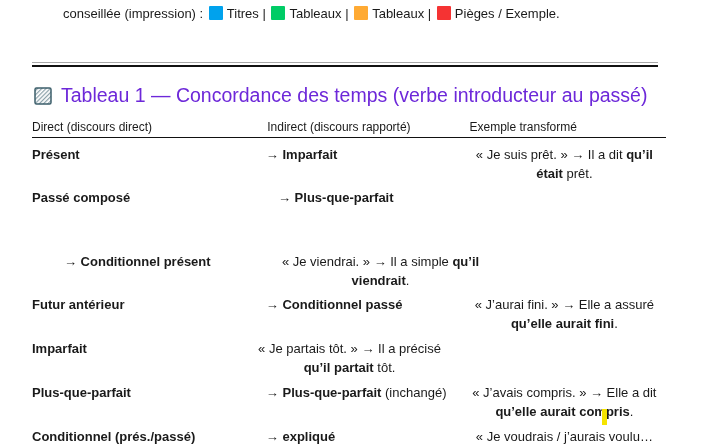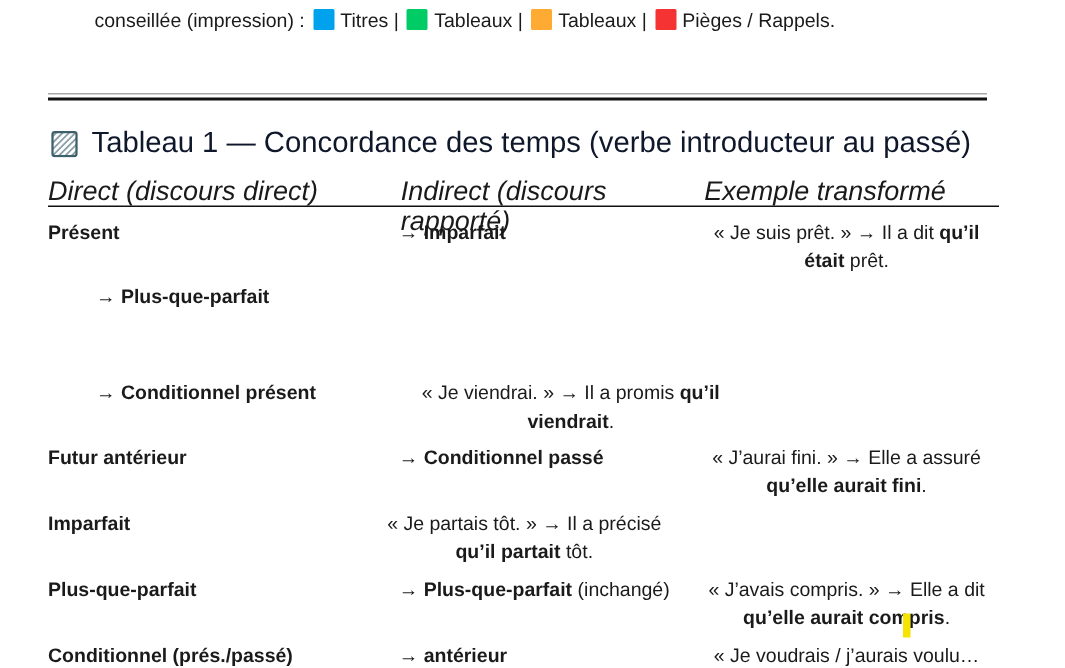--- a/index.html
+++ b/index.html
@@ -15,46 +15,46 @@
   .legend-line b { font-weight: normal; }
   .swatch {
     display: inline-block; width: 14px; height: 14px; border-radius: 1px;
     vertical-align: -2px; margin: 0 4px 0 2px;
   }
   .rule-wrap { position: absolute; left: 32px; top: 62px; width: 626px; }
   .rule-gray { height: 1px; background: #a8a8a8; }
   .rule-black { height: 2px; background: #111; margin-top: 2px; }
   .caption {
     position: absolute; left: 34px; top: 84px; display: flex; align-items: center;
-    color: #0f172a; font-size: 19.5px; white-space: nowrap;
+    color: #6d28d9; font-size: 19.5px; white-space: nowrap;
   }
   .caption-icon { width: 18px; height: 18px; margin-right: 9px; }
   .table-block { position: absolute; left: 32px; top: 117px; width: 634px; }
-  .thead { display: flex; font-size: 18px; height: 20px; line-height: 20px; border-bottom: 1.5px solid #111; font-style: italic; }
+  .thead { display: flex; font-size: 12px; height: 20px; line-height: 20px; border-bottom: 1.5px solid #111; }
   .c1 { width: 214px; }
   .c2 { width: 213px; margin-left: 32px; }
   .c3 { width: 207px; }
   .row { display: flex; font-size: 13px; line-height: 19px; }
   .row .c1, .row .c2 { font-weight: bold; }
   .row .c3 { padding-right: 4px; text-align: center; }
   .normal { font-weight: normal; }
   .caret { display: inline-block; width: 5px; height: 16px; background: #f5e400; vertical-align: -3px; margin-left: -4px; margin-right: -1px; }
 </style>
 </head>
 <body>
 
 <div class="legend-line">
   <b>conseillée (impression) :</b>
   <span class="swatch" style="background:#00A2ED"></span><span>Titres</span>
   <span>|</span>
   <span class="swatch" style="background:#00CC66"></span><span>Tableaux</span>
   <span>|</span>
   <span class="swatch" style="background:#FFAA33"></span><span>Tableaux</span>
   <span>|</span>
-  <span class="swatch" style="background:#F53333"></span><span>Pièges / Rappels.</span>
+  <span class="swatch" style="background:#F53333"></span><span>Pièges / Exemple.</span>
 </div>
 
 <div class="rule-wrap">
   <div class="rule-gray"></div>
   <div class="rule-black"></div>
 </div>
 
 <div class="caption">
   <svg class="caption-icon" viewBox="0 0 18 18">
     <defs>
@@ -74,26 +74,27 @@
     <div class="c3">Exemple transformé</div>
   </div>
 
   <div class="row" style="margin-top:7px;height:43px">
     <div class="c1">Présent</div>
     <div class="c2"><span>→ Imparfait</span></div>
     <div class="c3"><span>« Je suis prêt. » → Il a dit </span><b>qu’il était</b><span> prêt.</span></div>
   </div>
 
   <div class="row" style="height:64px">
+    <div class="c1">Passé composé</div>
     <div class="c2"><span>→ Plus-que-parfait</span></div>
   </div>
 
   <div class="row" style="height:43px">
     <div class="c2"><span>→ Conditionnel présent</span></div>
-    <div class="c3"><span>« Je viendrai. » → Il a promis </span><b>qu’il viendrait</b><span>.</span></div>
+    <div class="c3"><span>« Je viendrai. » → Il a simple </span><b>qu’il viendrait</b><span>.</span></div>
   </div>
 
   <div class="row" style="height:44px">
     <div class="c1">Futur antérieur</div>
     <div class="c2"><span>→ Conditionnel passé</span></div>
     <div class="c3"><span>« J’aurai fini. » → Elle a assuré </span><b>qu’elle aurait fini</b><span>.</span></div>
   </div>
 
   <div class="row" style="height:44px">
     <div class="c1">Imparfait</div>
@@ -101,16 +102,16 @@
   </div>
 
   <div class="row" style="height:44px">
     <div class="c1">Plus-que-parfait</div>
     <div class="c2"><span>→ Plus-que-parfait</span><span class="normal"> (inchangé)</span></div>
     <div class="c3"><span>« J’avais compris. » → Elle a dit </span><b>qu’elle aurait compris</b><span>.</span><span class="caret" style="position:absolute;left:570px;top:292px;margin:0"></span></div>
   </div>
 
   <div class="row" style="height:22px">
     <div class="c1">Conditionnel (prés./passé)</div>
-    <div class="c2"><span>→ antérieur</span></div>
+    <div class="c2"><span>→ expliqué</span></div>
     <div class="c3" style="white-space:nowrap;overflow:hidden"><span>« Je voudrais / j’aurais voulu…</span></div>
   </div>
 </div>
 
 </body></html>

